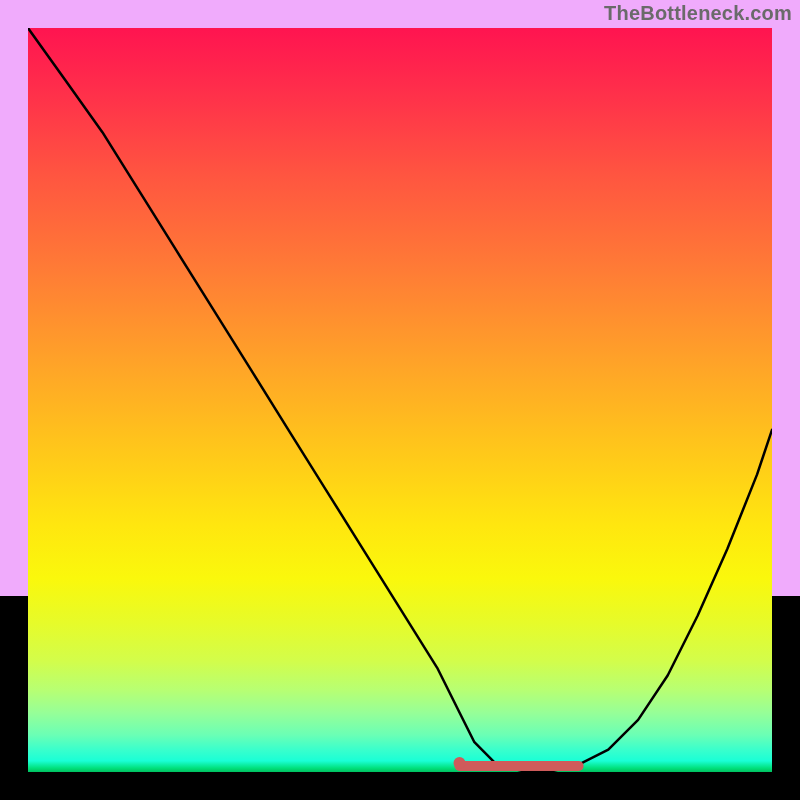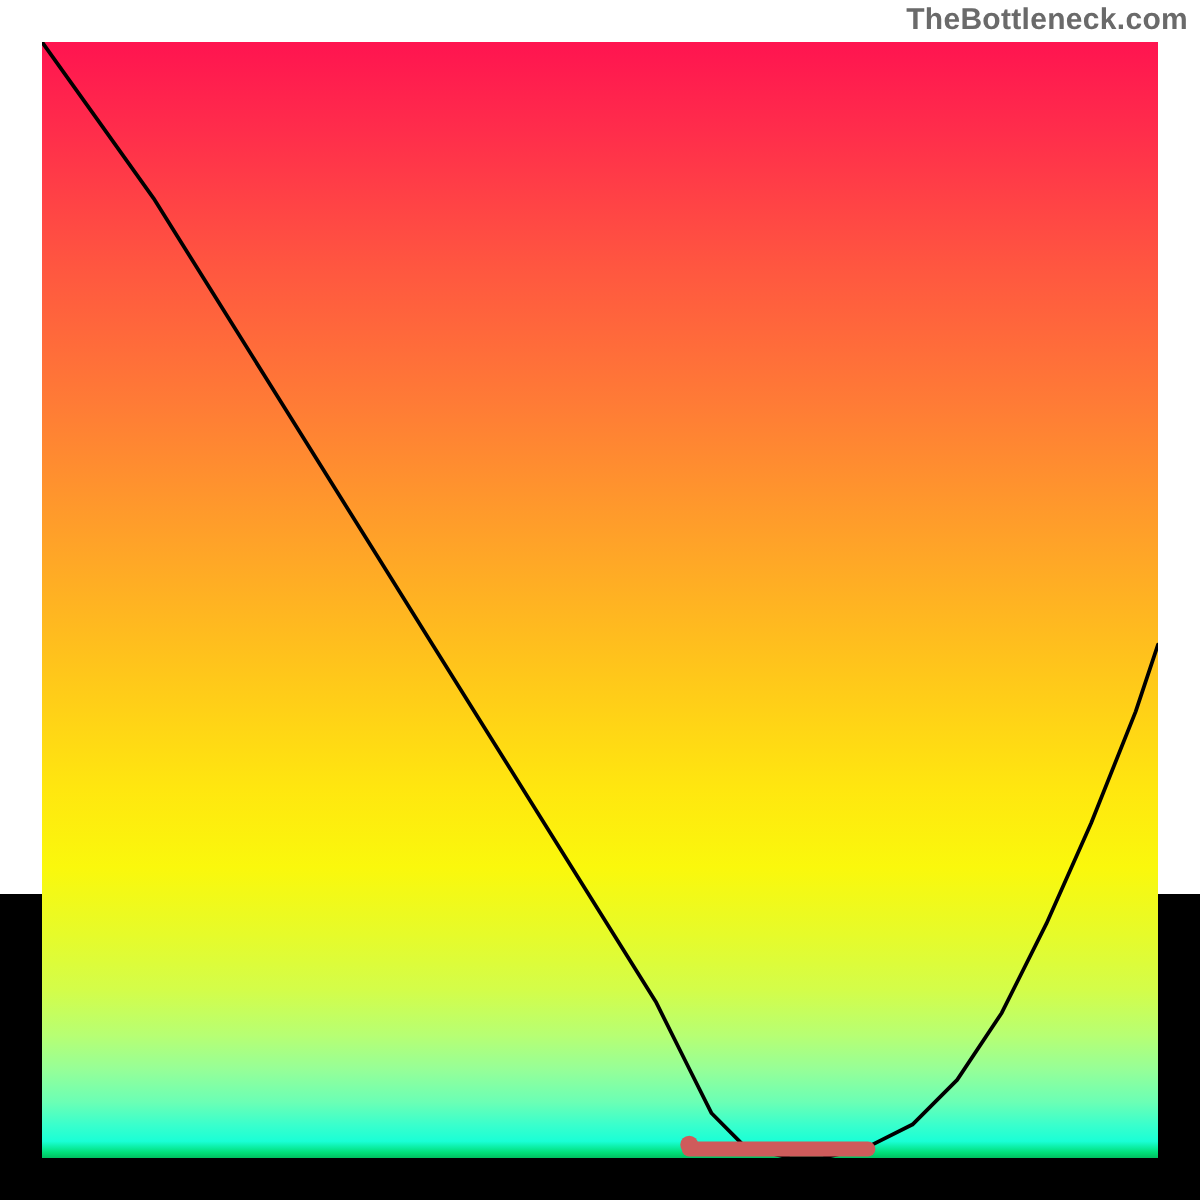--- a/index.html
+++ b/index.html
@@ -7,21 +7,21 @@
     padding: 0;
     width: 800px;
     height: 800px;
     background: #000;
     overflow: hidden;
   }
   .container {
     position: relative;
     width: 800px;
     height: 596px;
-    background: #ffffff;
+    background: #f0abfc;
   }
   .watermark {
     position: absolute;
     top: 2px;
     right: 8px;
     font-family: Arial, Helvetica, sans-serif;
     font-size: 20px;
     font-weight: 600;
     color: #6a6a6a;
     letter-spacing: 0.2px;

